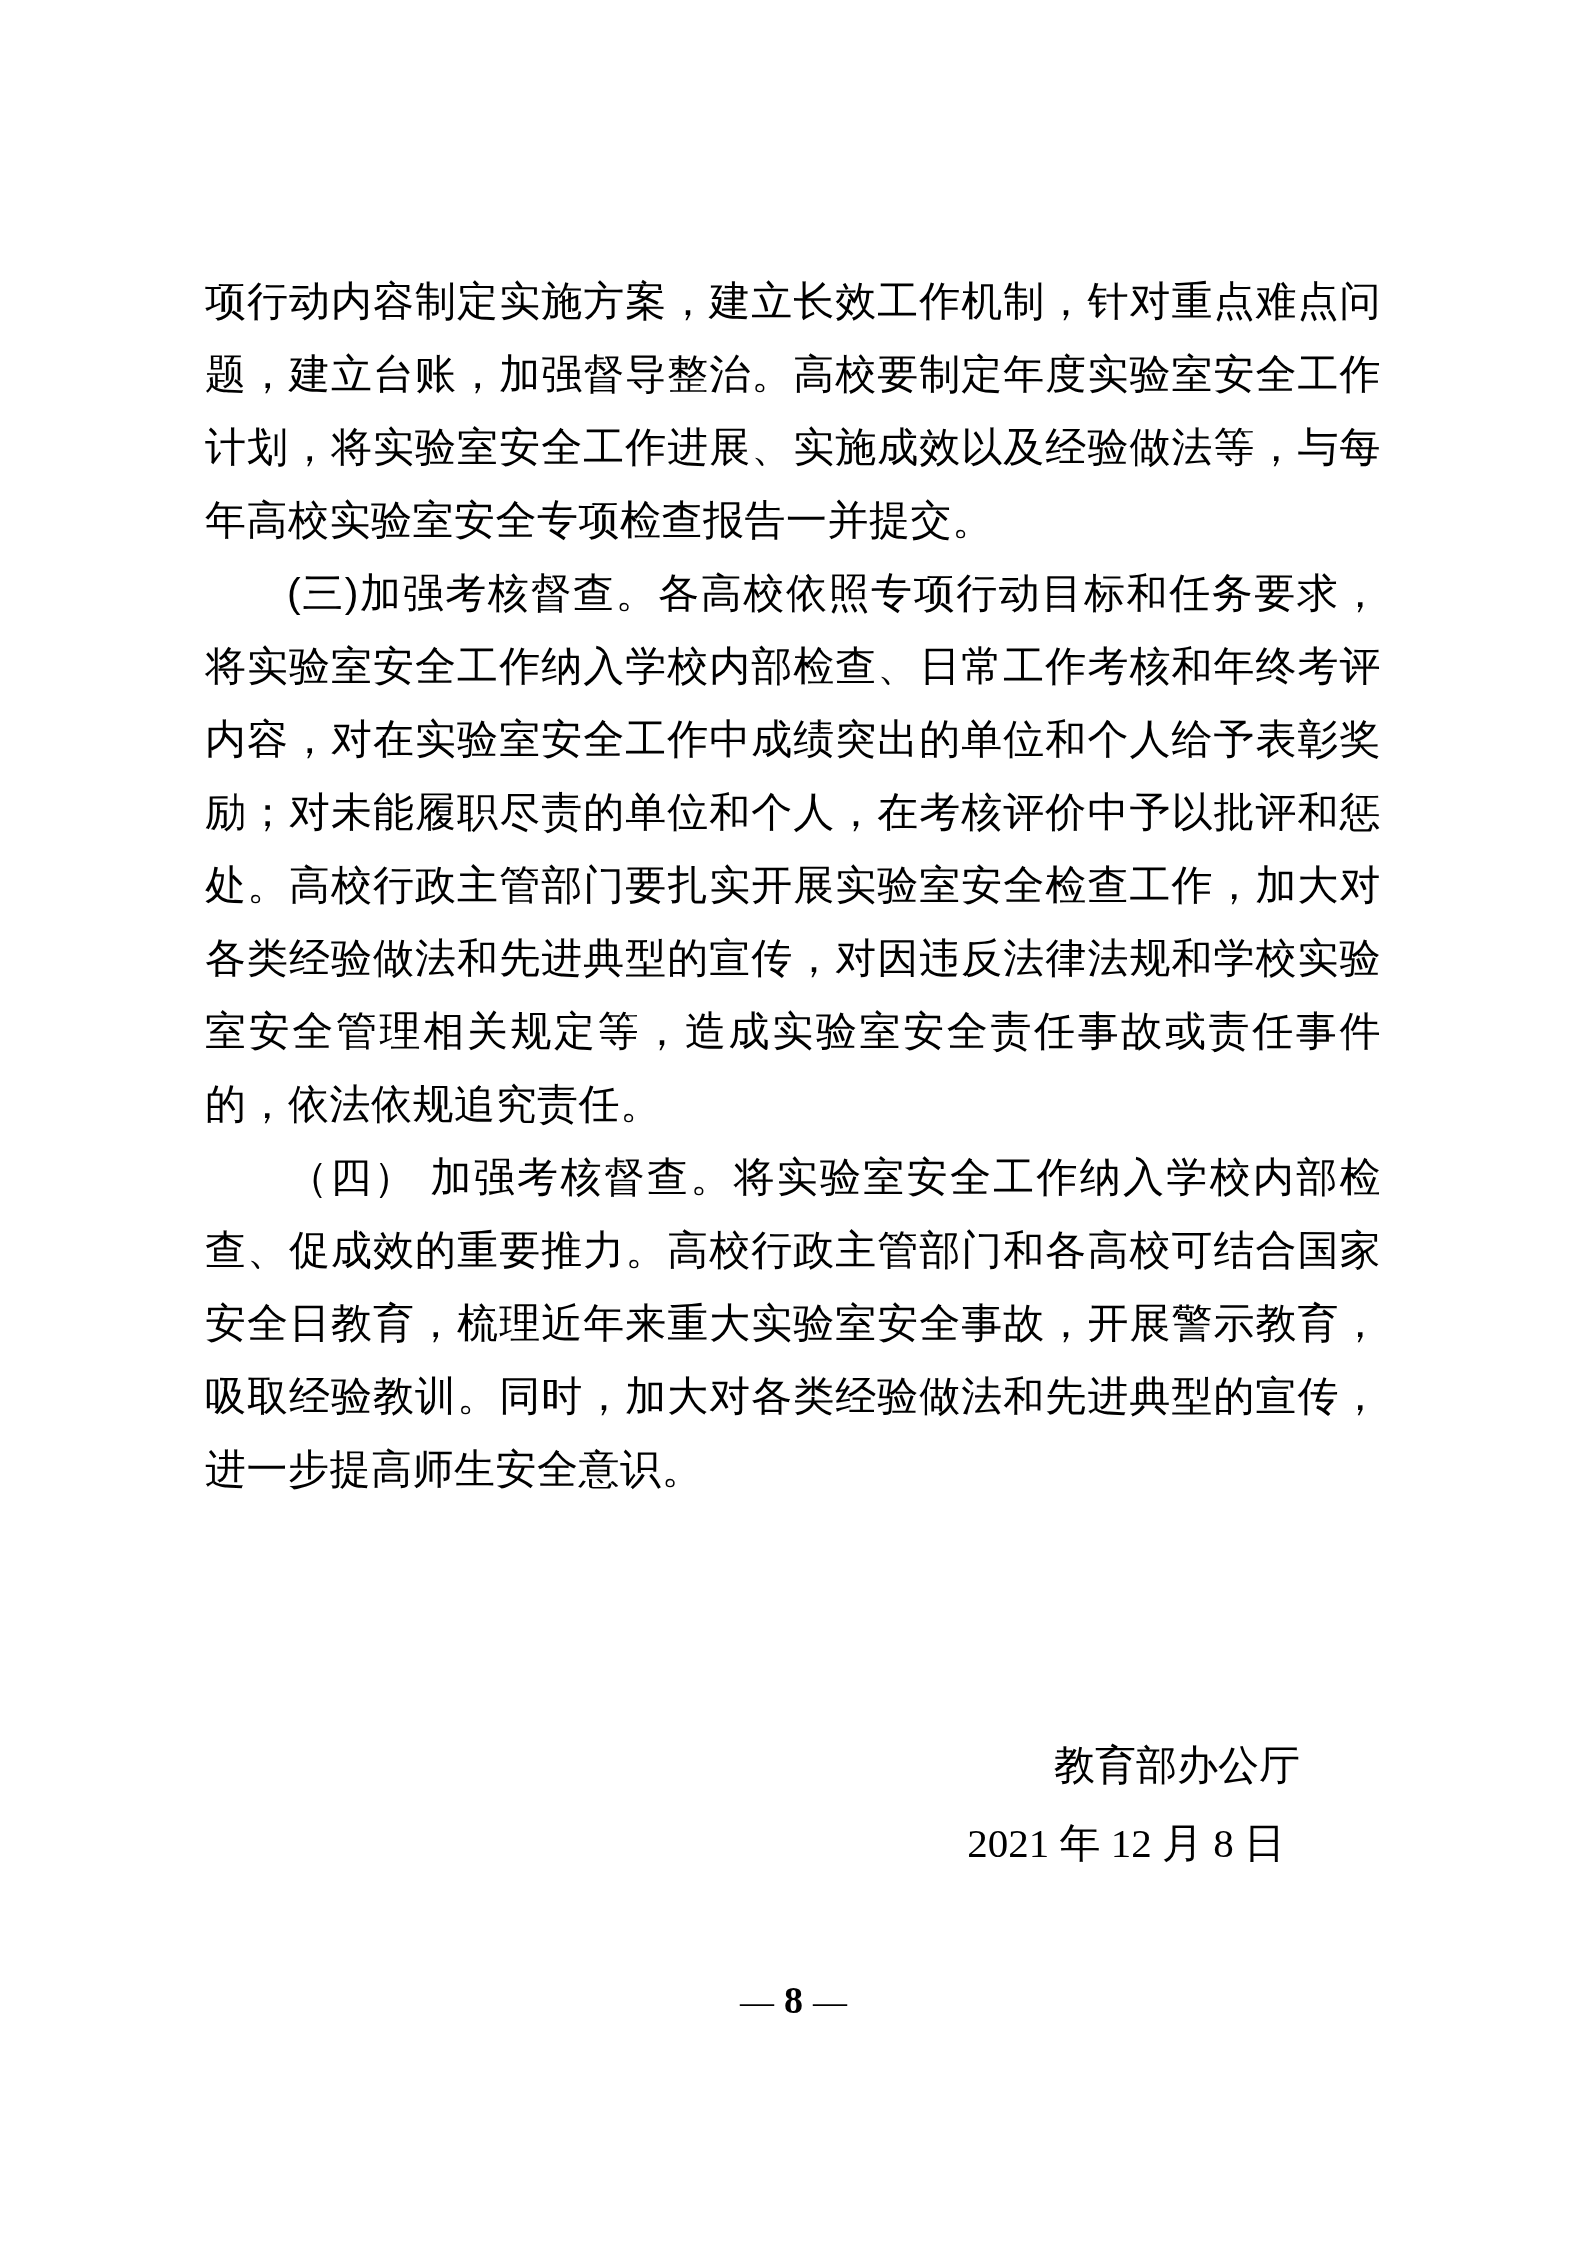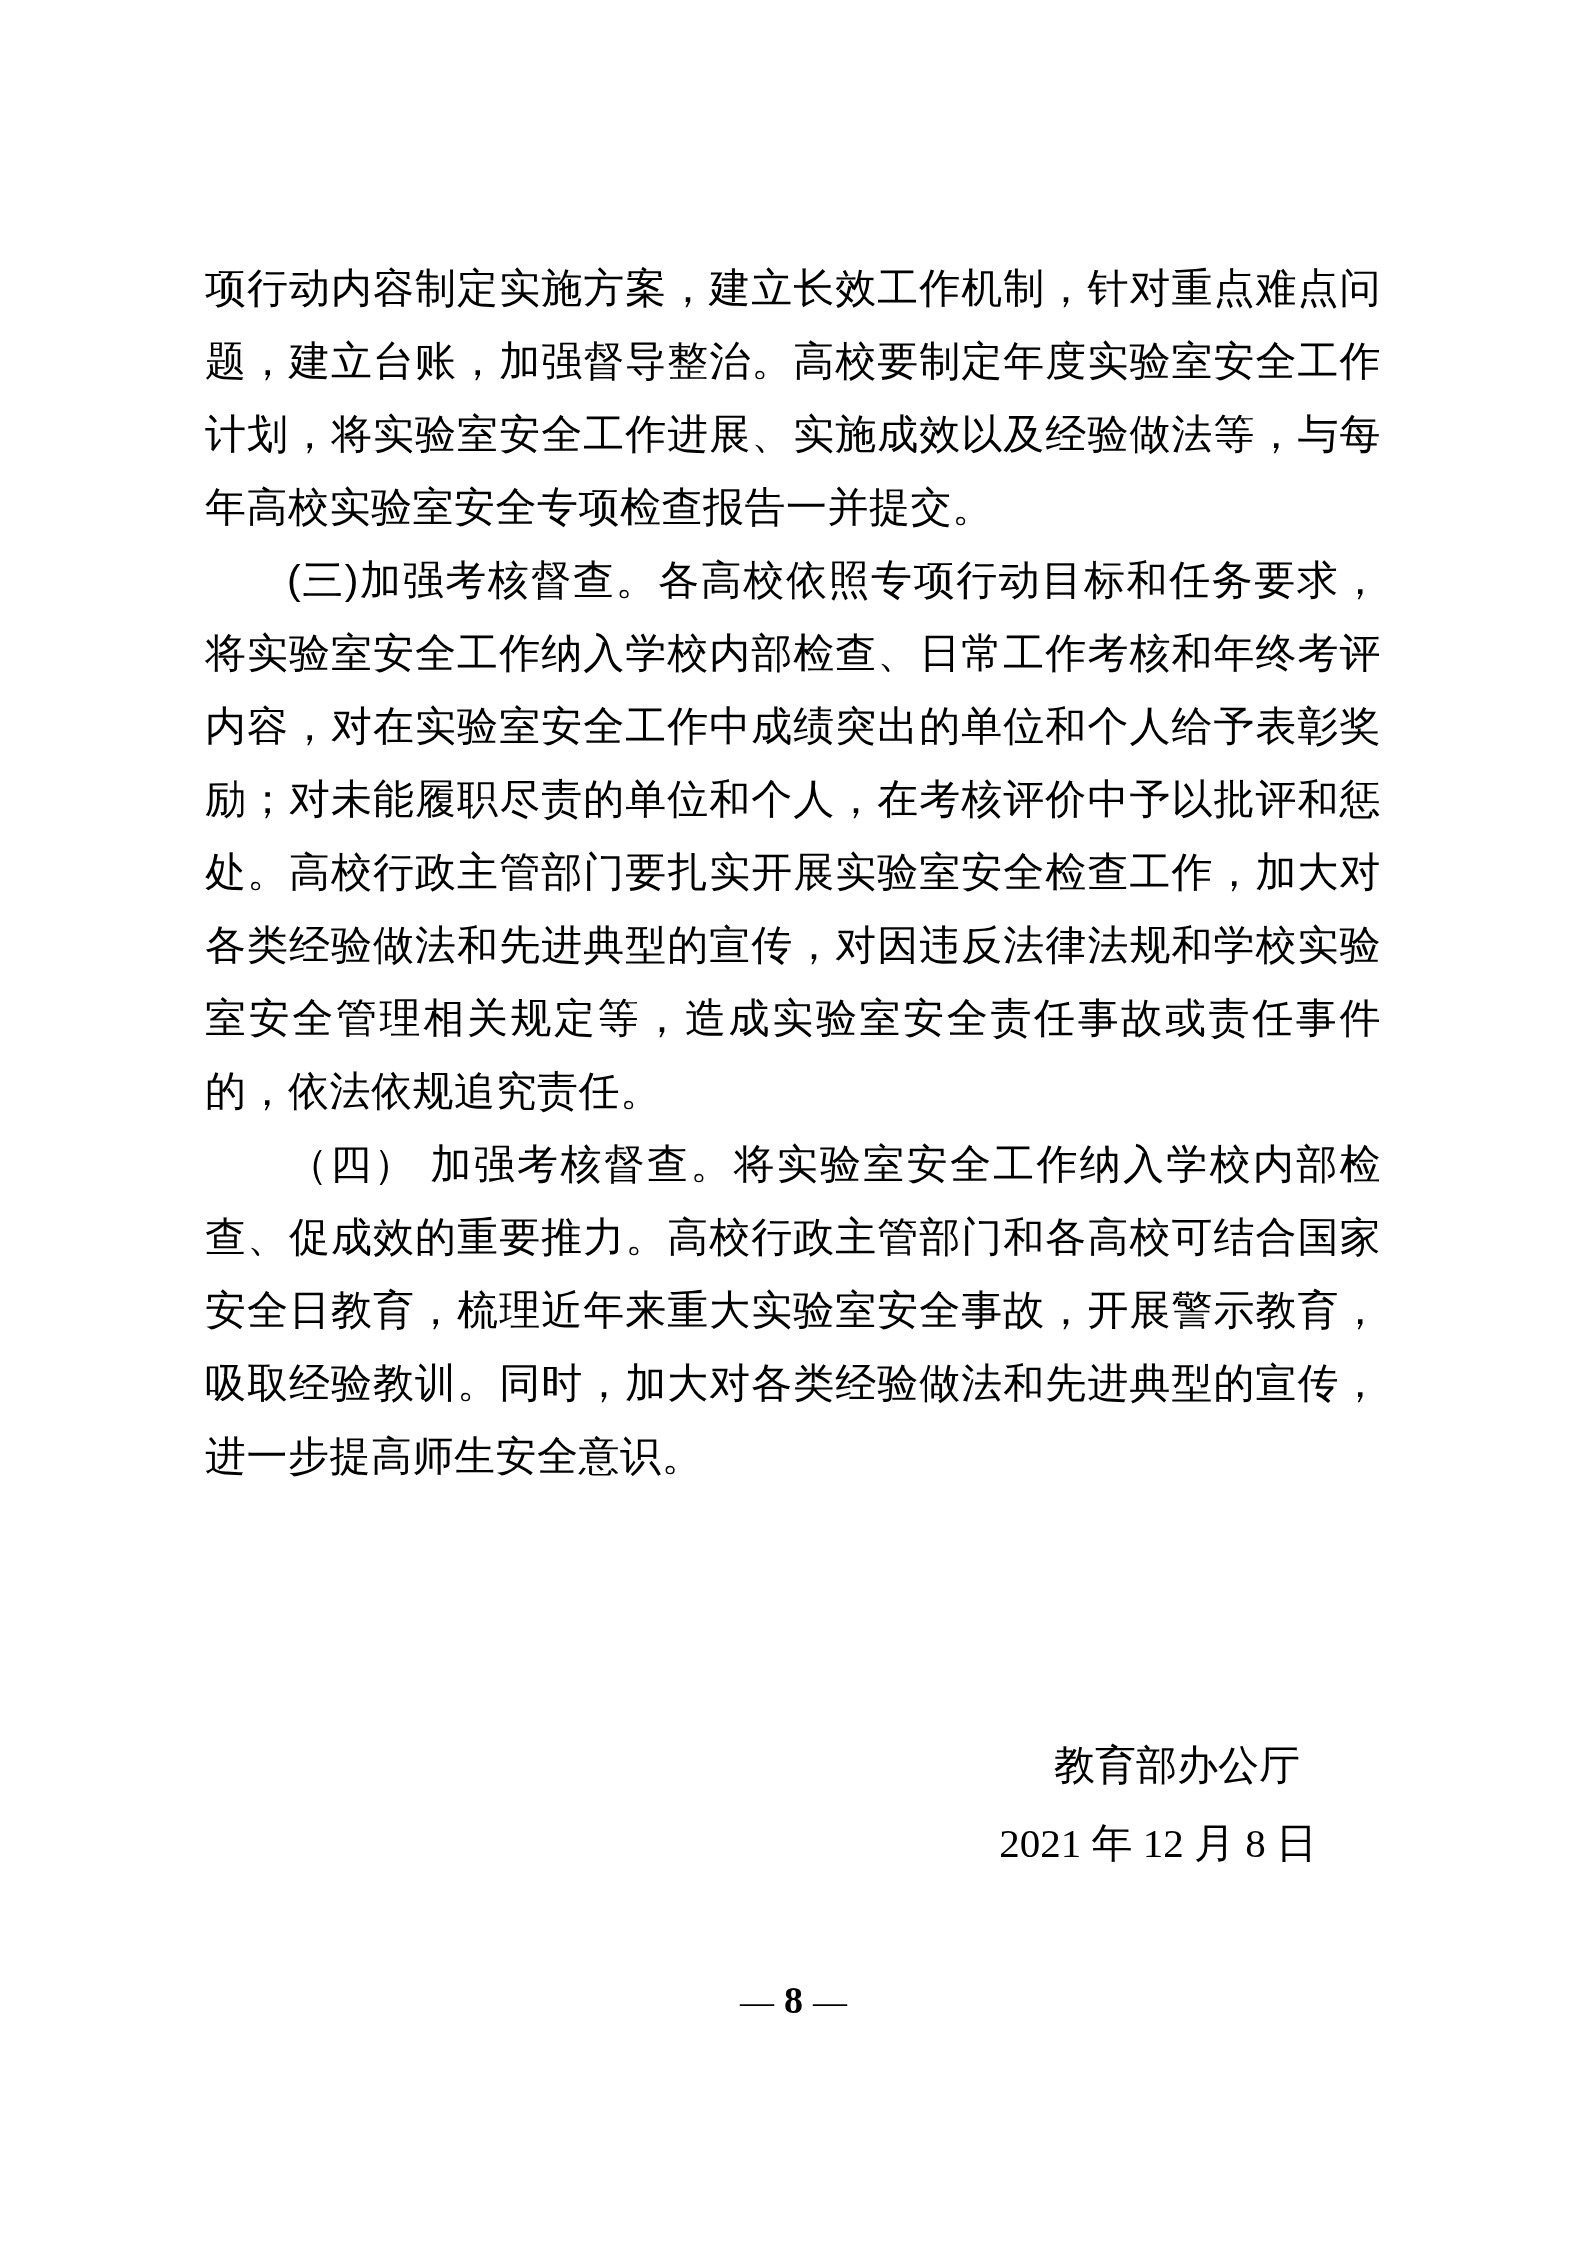--- a/index.html
+++ b/index.html
@@ -8,21 +8,21 @@
     width: 1587px;
     height: 2245px;
     background: #ffffff;
     color: #000000;
     font-family: "Liberation Serif", "DejaVu Serif", serif;
     overflow: hidden;
   }
   .body-text {
     position: absolute;
     left: 205px;
-    top: 252px;
+    top: 265px;
     width: 1176px;
     font-size: 41px;
     line-height: 73px;
     text-align: justify;
     letter-spacing: 0.5px;
   }
   .para {
     margin: 0;
     padding: 0;
     text-indent: 2em;
@@ -36,21 +36,21 @@
     position: absolute;
     left: 205px;
     top: 1726px;
     width: 1176px;
     text-align: right;
     font-size: 41px;
     line-height: 78px;
   }
   .sig-line { display: block; }
   .sig-org  { margin-right: 81px; }
-  .sig-date { margin-right: 64px; }
+  .sig-date { margin-right: 96px; }
   .footer {
     position: absolute;
     left: 0;
     top: 1974px;
     width: 1587px;
     text-align: center;
     font-size: 34px;
     line-height: 52px;
   }
   .footer .dash { letter-spacing: 0; }

